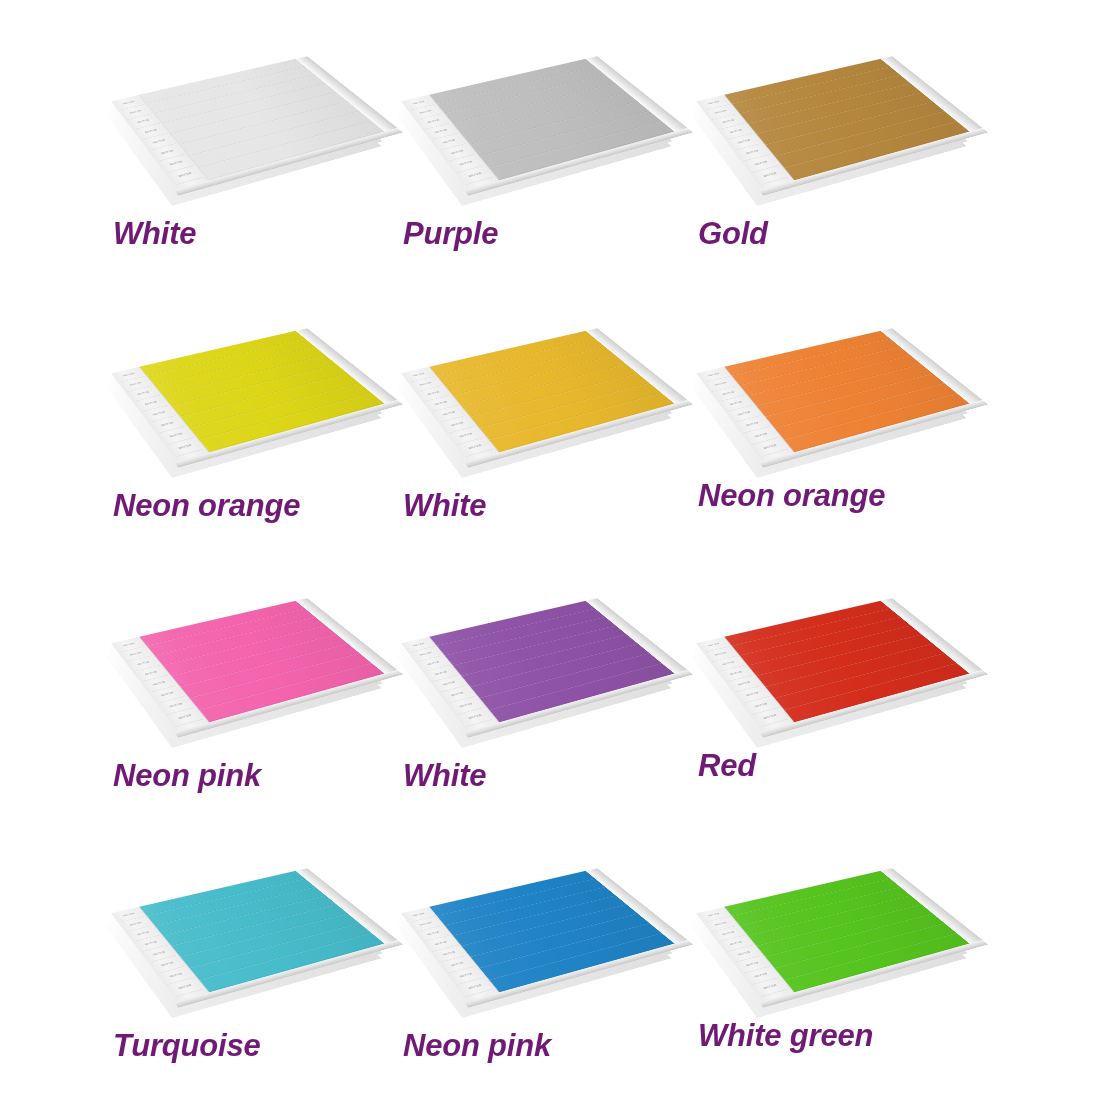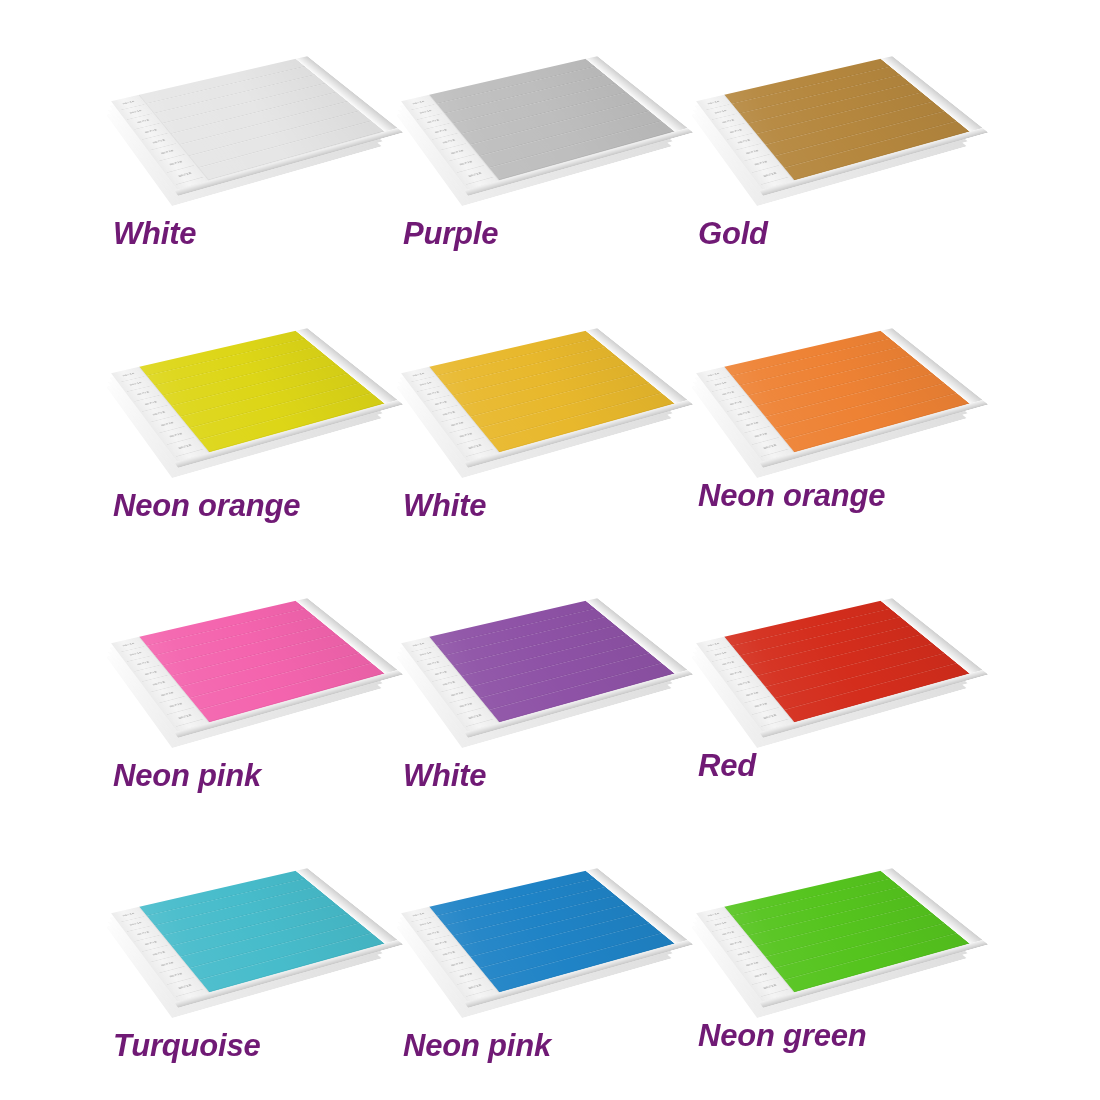--- a/index.html
+++ b/index.html
@@ -477,15 +477,15 @@
               <div class="stub-row" style="top: 105px;">06718</div>
               <div class="stub-row" style="top: 126px;">06718</div>
               <div class="stub-row" style="top: 147px;">06718</div>
               <div class="stub-row" style="top: 168px;">06718</div>
             </div>
           </div>
           <div class="paper-edge-right"></div>
           <div class="stack-thickness"></div>
         </div>
       </div>
-      <div class="swatch-label baseline-high">Neon green</div>
+      <div class="swatch-label baseline-high">White green</div>
     </div>
   </div>
 
 </body></html>

